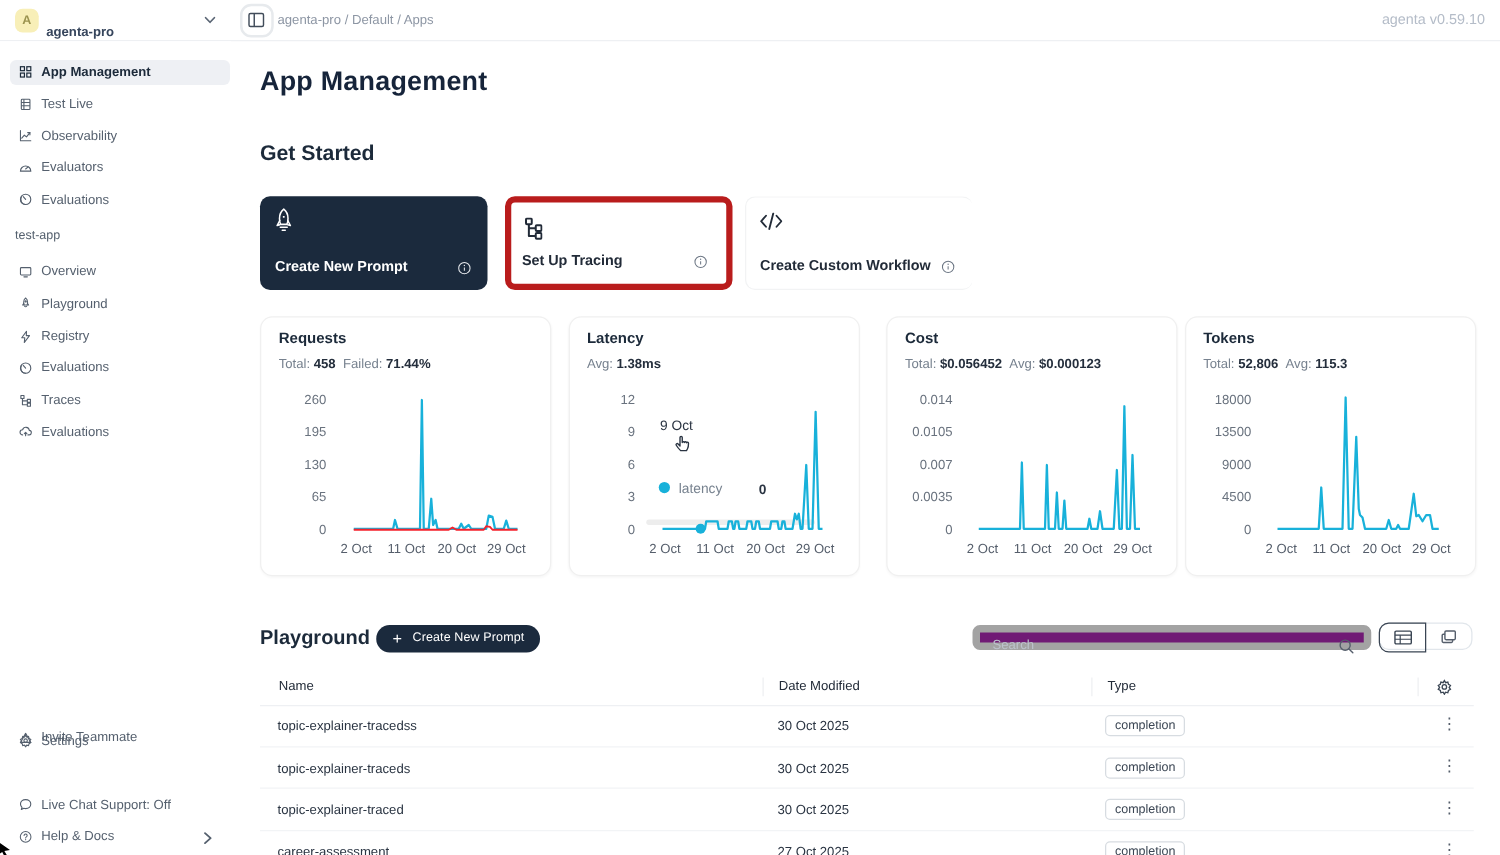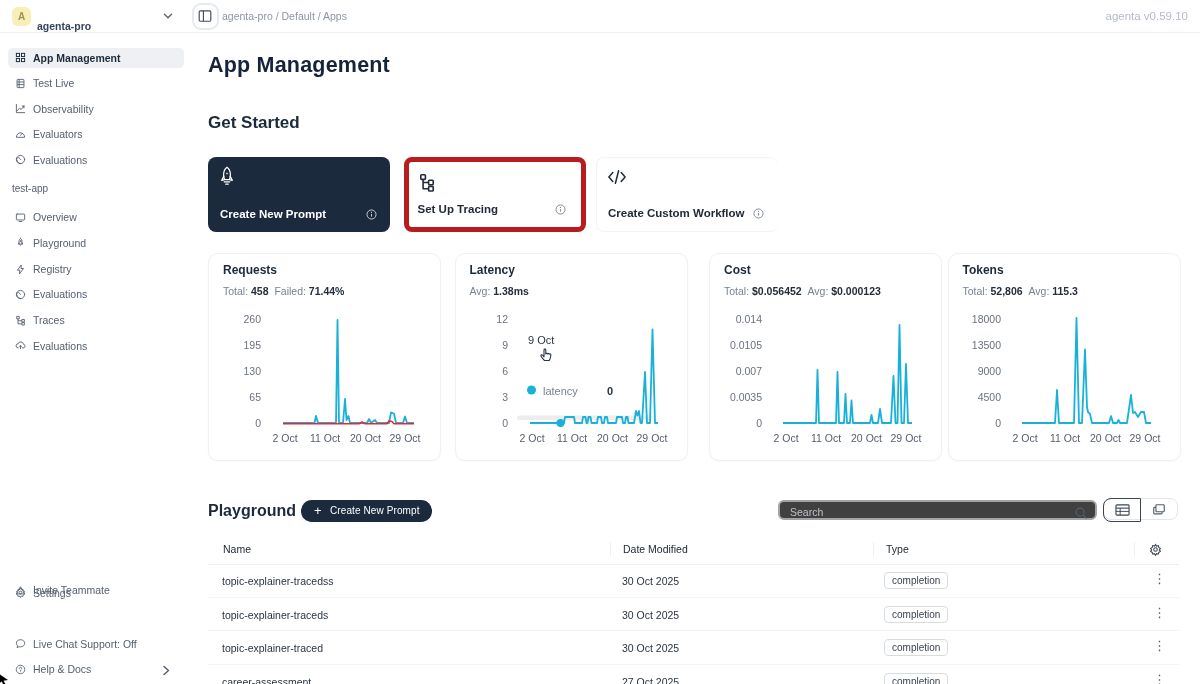--- a/index.html
+++ b/index.html
@@ -44,21 +44,21 @@
 #cc1 { left:23px; } #cc2 { left:269.5px; } #cc3 { left:524px; } #cc4 { left:762.5px; }
 .ctitle { position:absolute; left:14px; top:9px; font-size:12px; font-weight:600; color:#1c2a3a; }
 .csub { position:absolute; left:14px; top:31px; font-size:10.5px; color:#77828f; }
 .csub b { color:#242e3c; }
 .ccard svg.plot { position:absolute; left:0; top:52px; }
 
 #apph { position:absolute; left:23px; top:469px; font-size:16px; font-weight:600; color:#1c2a3a; }
 #newbtn { position:absolute; left:116px; top:467px; width:131px; height:21.5px; background:#1b2a3d; border-radius:10.75px; color:#fff; font-size:10px; }
 #newbtn .pl { position:absolute; left:13px; top:3px; font-size:13px; font-weight:400;}
 #newbtn .tx { position:absolute; left:29px; top:5px; font-weight:500; letter-spacing:0.1px;}
-#search { position:absolute; left:593px; top:467px; width:319px; height:20px; border:2px solid #a3a3a3; border-radius:6px; background:#404040; }
+#search { position:absolute; left:593px; top:467px; width:319px; height:20px; border:6px solid #a3a3a3; border-radius:6px; background:#701a75; }
 #search .ph { position:absolute; left:10px; top:4px; font-size:10.5px; color:#bcc3cc; }
 #search svg { position:absolute; right:7px; top:4px; }
 #seg { position:absolute; left:918px; top:465px; width:75px; height:21.5px; border:1px solid #e1e6eb; border-radius:8px; background:#fff; }
 #seg .cell1 { position:absolute; left:-1px; top:-1px; width:38px; height:23.5px; border:1.4px solid #3a4553; border-radius:8px 0 0 8px; box-sizing:border-box; }
 #seg svg.t { position:absolute; left:11px; top:4px; }
 #seg svg.c { position:absolute; right:11px; top:4px; }
 
 #table { position:absolute; left:23px; top:502px; width:971px; }
 .th { position:absolute; top:8px; height:21px; font-size:10.5px; font-weight:500; color:#222b38; }
 #tbl-border { position:absolute; left:0; top:29px; width:971px; border-top:1px solid #eef0f3; }

